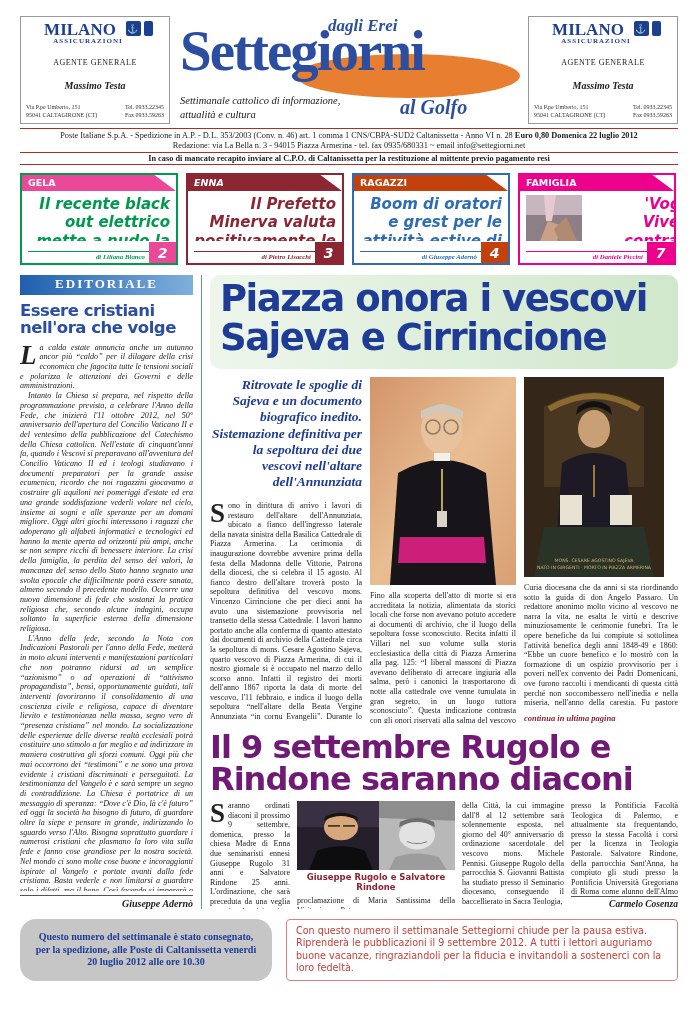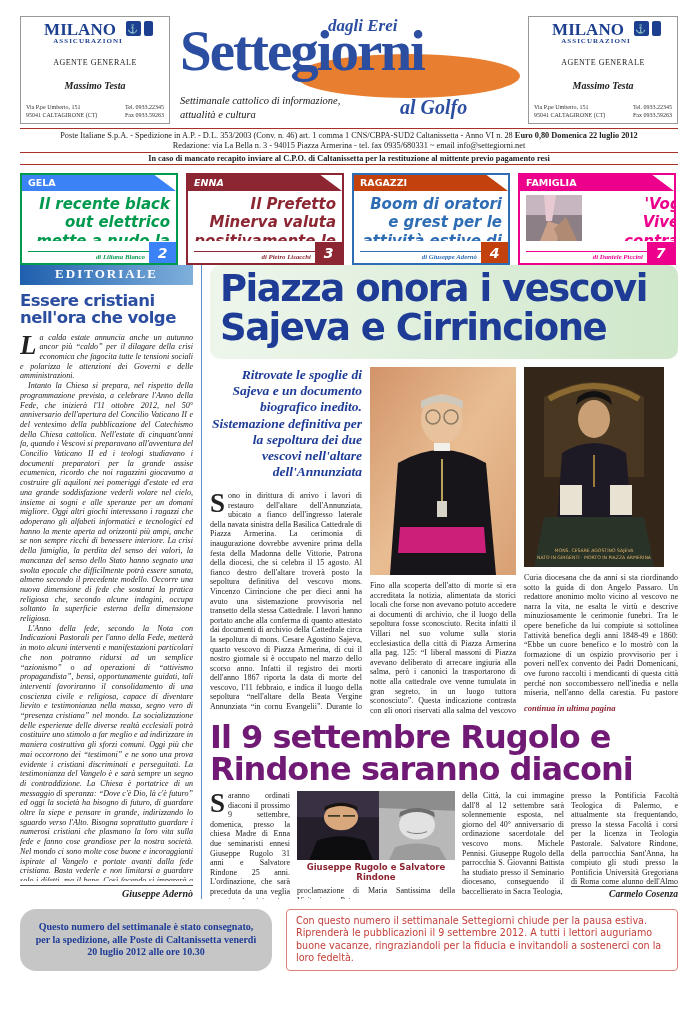--- a/index.html
+++ b/index.html
@@ -37,27 +37,27 @@
   
   .teasers { display:flex; gap:8px; margin-top:8px; height:92px; }
   .teaser { width:158px; border-width:2px; border-style:solid; background:#fff; display:flex; flex-direction:column; }
   .t-head { height:16px; color:#fff; font-family:"DejaVu Sans", sans-serif; font-weight:bold; font-size:9.5px; padding:2px 0 0 6px; clip-path:polygon(0 0,86% 0,100% 100%,0 100%); }
   .t-body { flex:1; display:flex; padding:4px 6px 0 6px; overflow:hidden; }
   .t-text { flex:1; font-family:"DejaVu Sans", sans-serif; font-style:italic; font-weight:bold; font-size:15px; line-height:1.22; text-align:right; }
   .t-photo { width:56px; height:56px; margin-right:5px; flex:none; }
   .t-foot { display:flex; align-items:flex-end; padding:0 0 0 6px; height:22px; }
   .t-byline { flex:1; font-style:italic; font-weight:bold; font-size:6.8px; text-align:right; border-top:1px solid; padding:1px 4px 3px 0; }
   .t-page { width:27px; height:21px; color:#fff; font-style:italic; font-weight:bold; font-size:14px; font-family:"DejaVu Sans", sans-serif; display:flex; align-items:center; justify-content:center; }
-  .c-green  { border-color:#009a4e; } .c-green  .t-head,.c-green .t-page { background:#3b82f6; } .c-green  .t-text,.c-green .t-byline { color:#009a4e; border-color:#009a4e; }
+  .c-green  { border-color:#009a4e; } .c-green  .t-head,.c-green .t-page { background:#ec4899; } .c-green  .t-text,.c-green .t-byline { color:#009a4e; border-color:#009a4e; }
   .c-maroon { border-color:#8c2633; } .c-maroon .t-head,.c-maroon .t-page { background:#8c2633;font-style:italic; } .c-maroon .t-text,.c-maroon .t-byline { color:#8c2633; border-color:#8c2633; }
   .c-blue   { border-color:#2e6db4; } .c-blue   .t-head,.c-blue .t-page { background:#c2410c; } .c-blue   .t-text,.c-blue .t-byline { color:#2e6db4; border-color:#2e6db4; }
   .c-pink   { border-color:#ec008c; } .c-pink   .t-head,.c-pink .t-page { background:#ec008c; } .c-pink   .t-text,.c-pink .t-byline { color:#ec008c; border-color:#ec008c; }
 
   
-  .content { display:flex; height:634px; }
+  .content { display:flex; margin-top:10px; height:634px; }
   .editorial { width:182px; flex:none; display:flex; flex-direction:column; padding-right:8px; border-right:1.5px solid #5b8fc9; }
   .edi-bar { height:20px; background:linear-gradient(to right,#1f5fad,#7fb0dc); color:#fff; text-align:center; font-weight:bold; font-size:13px; letter-spacing:2px; padding-top:1px; }
   .edi-title { font-family:"DejaVu Sans", sans-serif; font-weight:bold; font-size:16.5px; line-height:1.05; color:#2b4ea0; margin:7px 0 6px 0; letter-spacing:-0.5px; }
   .edi-body { flex:1; overflow:hidden; }
   .edi-body p { font-style:italic; font-size:8.1px; line-height:1.2; text-align:justify; }
   .edi-body p + p { text-indent:8px; }
   .dropcap::first-letter { float:left; font-size:27px; line-height:22px; padding:1px 3px 0 0; font-weight:bold; }
   .edi-sign { border-top:1px solid #555; margin-top:4px; padding-top:2px; text-align:right; font-weight:bold; font-style:italic; font-size:10px; }
 
   .main-col { flex:1; padding-left:8px; display:flex; flex-direction:column; }

